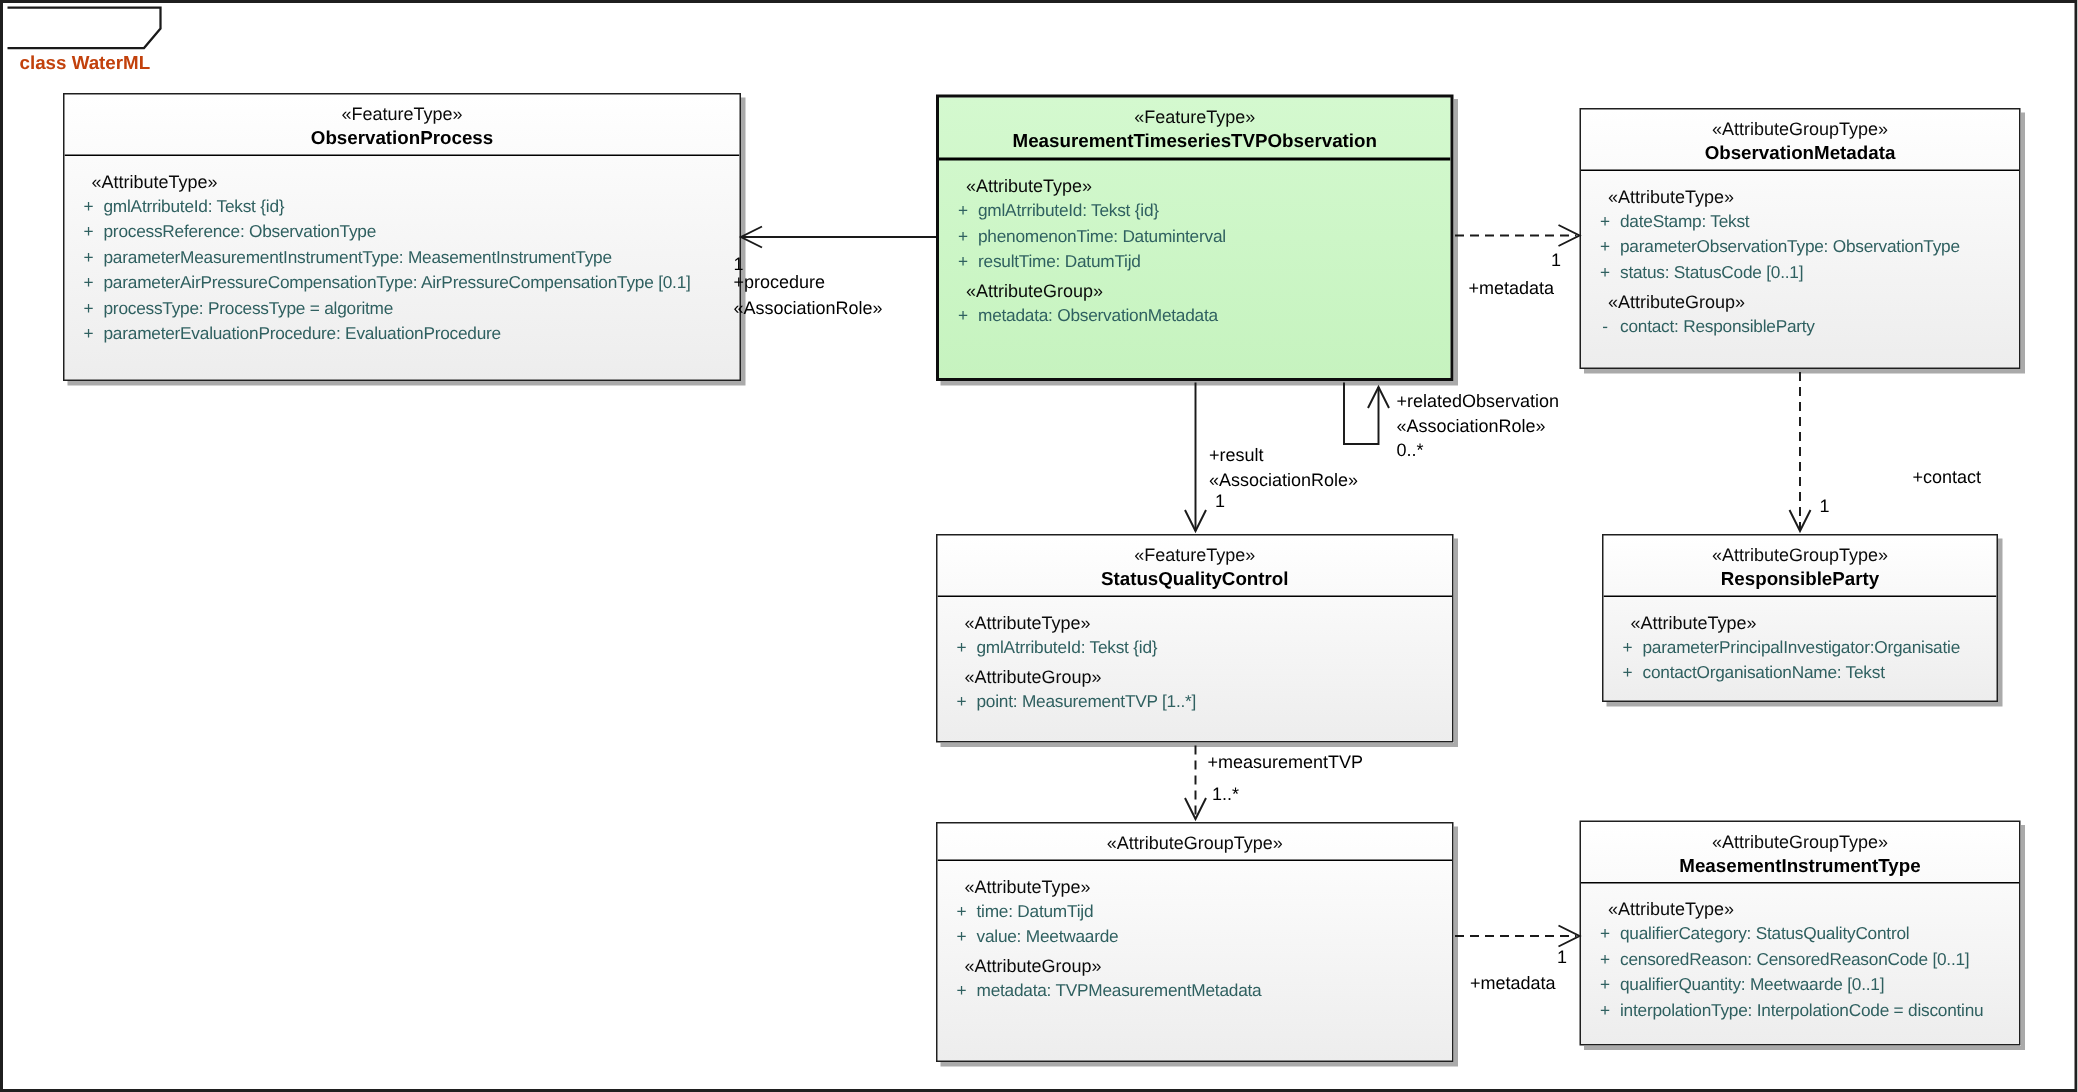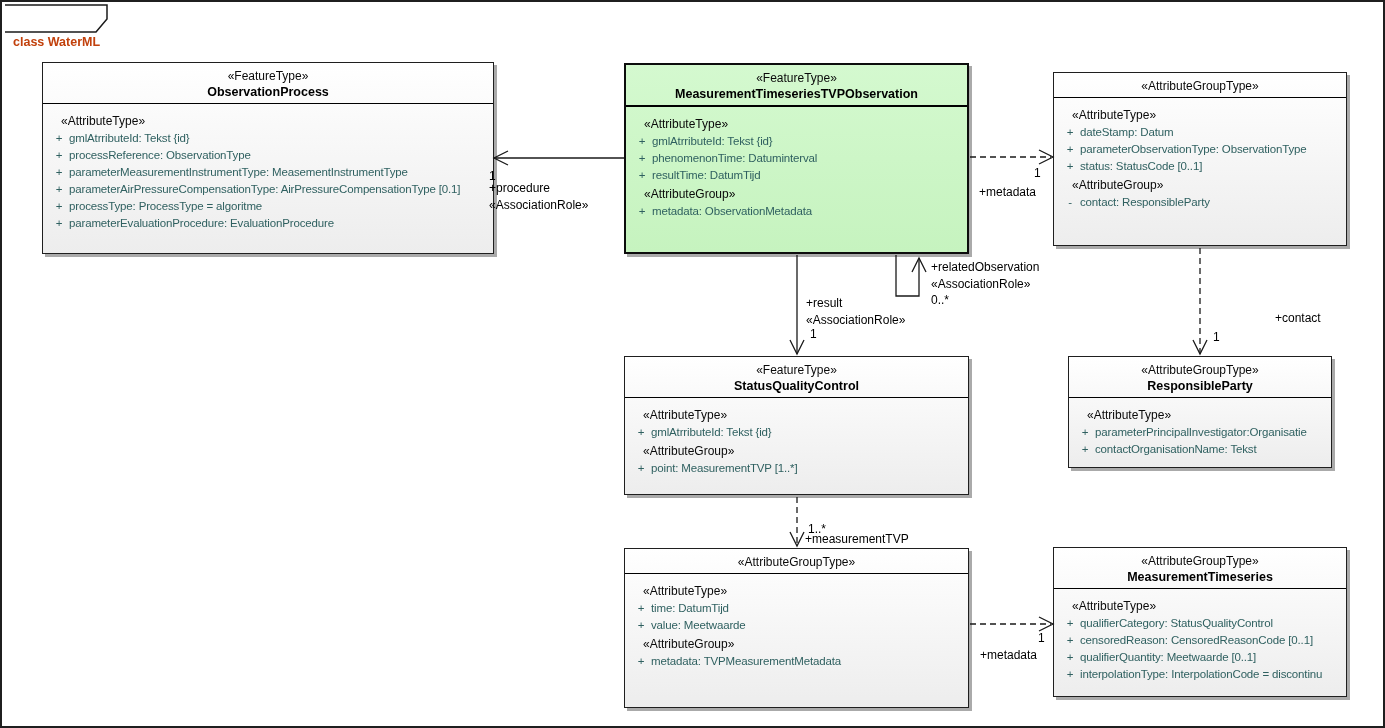--- a/index.html
+++ b/index.html
@@ -95,26 +95,27 @@
       <div class="row">
           <span class="vis">+</span>
           <span class="txt">metadata: ObservationMetadata</span>
         </div>
     </div>
   </div>
 
   <div class="uml-class" style="left:1051px;top:70px;width:294px;height:174px">
     <div class="hdr">
       <div class="st">«AttributeGroupType»</div>
-    </div>
-    <div class="bd">
-      <div class="sec">«AttributeType»</div>
-      <div class="row">
-          <span class="vis">+</span>
-          <span class="txt">dateStamp: Datum</span>
+      <div class="nm">ObservationMetadata</div>
+    </div>
+    <div class="bd">
+      <div class="sec">«AttributeType»</div>
+      <div class="row">
+          <span class="vis">+</span>
+          <span class="txt">dateStamp: Tekst</span>
         </div>
       <div class="row">
           <span class="vis">+</span>
           <span class="txt">parameterObservationType: ObservationType</span>
         </div>
       <div class="row">
           <span class="vis">+</span>
           <span class="txt">status: StatusCode [0..1]</span>
         </div>
       <div class="sec">«AttributeGroup»</div>
@@ -180,21 +181,21 @@
       <div class="row">
           <span class="vis">+</span>
           <span class="txt">metadata: TVPMeasurementMetadata</span>
         </div>
     </div>
   </div>
 
   <div class="uml-class" style="left:1051px;top:545px;width:294px;height:150px">
     <div class="hdr">
       <div class="st">«AttributeGroupType»</div>
-      <div class="nm">MeasurementTimeseries</div>
+      <div class="nm">MeasementInstrumentType</div>
     </div>
     <div class="bd">
       <div class="sec">«AttributeType»</div>
       <div class="row">
           <span class="vis">+</span>
           <span class="txt">qualifierCategory: StatusQualityControl</span>
         </div>
       <div class="row">
           <span class="vis">+</span>
           <span class="txt">censoredReason: CensoredReasonCode [0..1]</span>
@@ -263,19 +264,19 @@
   <div class="elabel" style="left:804px;top:311px">«AssociationRole»</div>
   <div class="elabel" style="left:808px;top:325px">1</div>
 
   <div class="elabel" style="left:929px;top:258px">+relatedObservation</div>
   <div class="elabel" style="left:929px;top:275px">«AssociationRole»</div>
   <div class="elabel" style="left:929px;top:291px">0..*</div>
 
   <div class="elabel" style="left:1273px;top:309px">+contact</div>
   <div class="elabel" style="left:1211px;top:328px">1</div>
 
-  <div class="elabel" style="left:803px;top:530px">+measurementTVP</div>
+  <div class="elabel" style="left:803px;top:499px">+measurementTVP</div>
   <div class="elabel" style="left:806px;top:520px">1..*</div>
 
   <div class="elabel" style="left:1036px;top:629px">1</div>
   <div class="elabel" style="left:978px;top:646px">+metadata</div>
 
 </div>
 
 </body></html>

